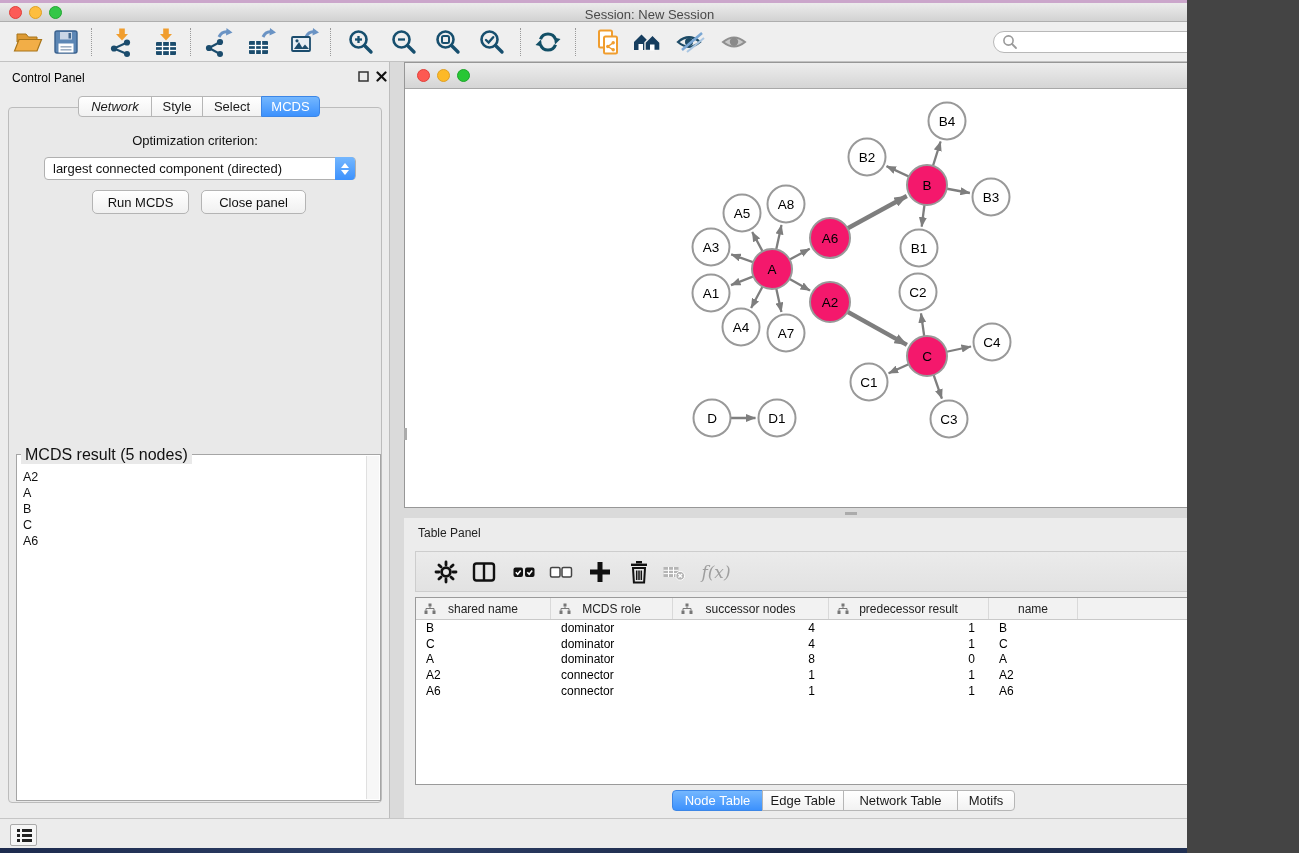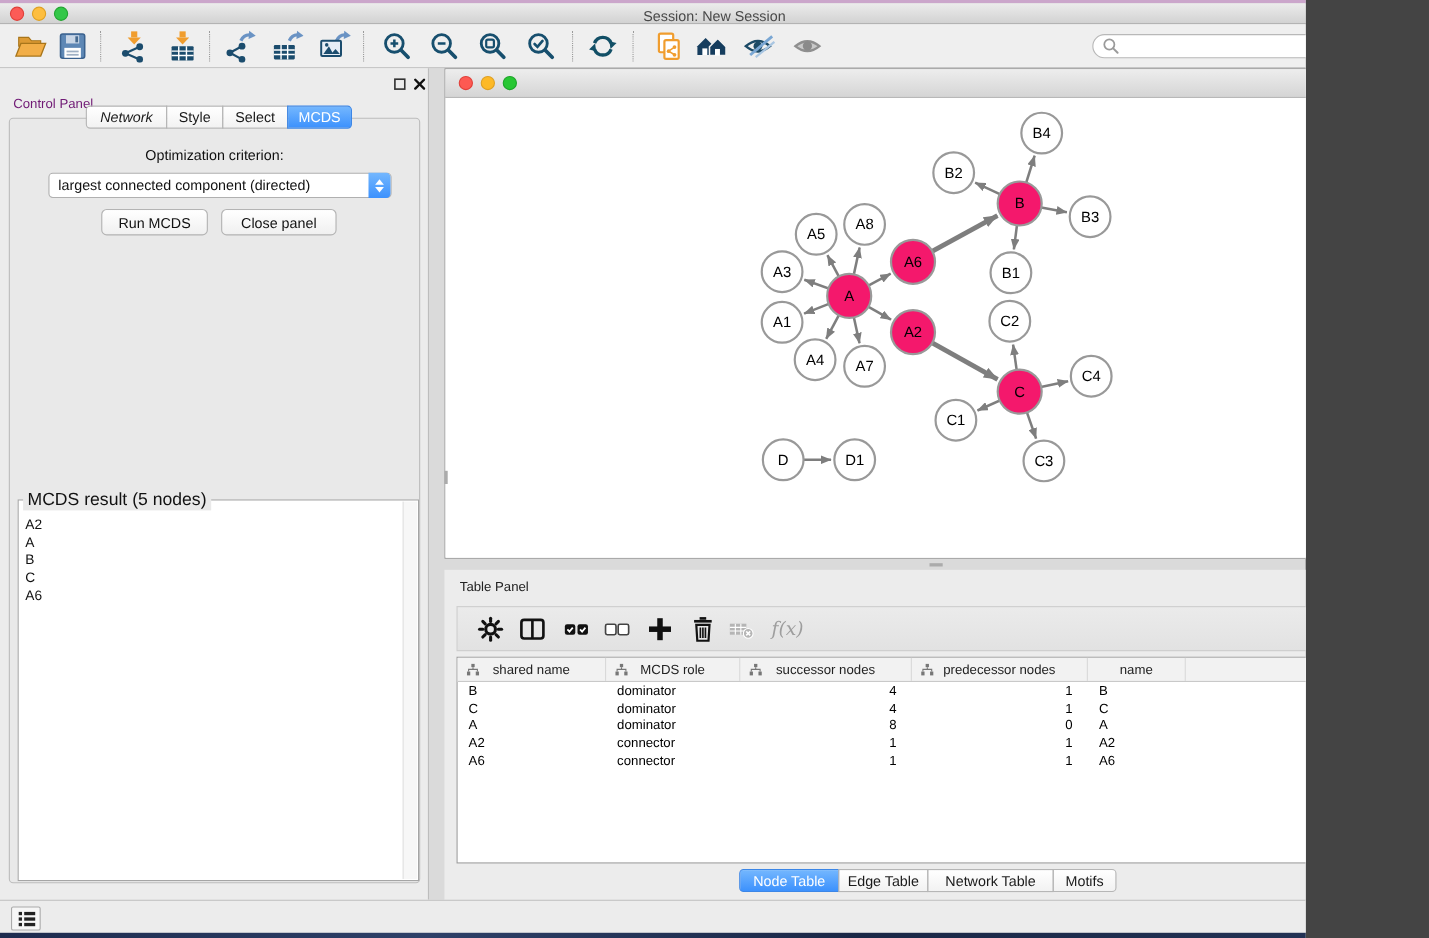--- a/index.html
+++ b/index.html
@@ -20,21 +20,21 @@
   .tbtn{position:absolute;top:2px;width:36px;height:36px;border:none;background:transparent;
         padding:0;display:flex;align-items:center;justify-content:center;cursor:default;}
   .tsep{position:absolute;top:6px;height:28px;width:0;border-left:1px dotted #9a9a9a;}
   #searchbox{position:absolute;left:993px;top:9px;width:298px;height:22px;background:#fff;
              border:1px solid #b8b8b8;border-radius:12px;display:flex;align-items:center;padding:0 8px;}
   #searchbox input{border:none;outline:none;flex:1;font-size:12px;background:transparent;margin-left:5px;
                    font-family:"Liberation Sans",sans-serif;}
 
   
   #control-panel{left:0;top:62px;width:390px;height:756px;background:#ececec;border-right:1px solid #bdbdbd;}
-  #cp-title{left:12px;top:25px;font-size:12px;color:#701a75;}
+  #cp-title{left:12px;top:9px;font-size:12px;color:#000000;}
   .panel-mini{position:absolute;width:14px;height:14px;display:flex;align-items:center;justify-content:center;}
   #cp-box{left:8px;top:45px;width:374px;height:696px;background:#e9e9e9;border:1px solid #bcbcbc;border-radius:4px;}
   .seg{position:absolute;display:flex;}
   .seg .tab{height:21px;line-height:19px;background:linear-gradient(#ffffff,#f2f2f2);
             border:1px solid #b6b6b6;margin-left:-1px;font-size:13px;color:#1a1a1a;
             text-align:center;cursor:default;white-space:nowrap;}
   .seg .tab.first{border-radius:4px 0 0 4px;margin-left:0;}
   .seg .tab.last{border-radius:0 4px 4px 0;}
   .seg .tab.active{background:linear-gradient(#74b7fe,#3c91fd);color:#fff;border-color:#3c86e6;}
   #opt-label{left:0;top:71px;width:390px;text-align:center;font-size:13px;color:#101010;}
@@ -564,21 +564,21 @@
             </svg>
             <span>successor nodes</span>
           </div>
           <div class="th" style="width: 160px;">
             <svg class="sorticon" width="12" height="12" viewBox="0 0 12 12">
               <rect x="4.5" y="0.5" width="3" height="3" fill="#777"></rect>
               <path d="M6 3.5 V5.5 M2 7.5 V5.5 H10 V7.5" fill="none" stroke="#777" stroke-width="1"></path>
               <rect x="0.5" y="7.5" width="3" height="3.5" fill="#777"></rect>
               <rect x="8.5" y="7.5" width="3" height="3.5" fill="#777"></rect>
             </svg>
-            <span>predecessor nodes</span>
+            <span>predecessor result</span>
           </div>
           <div class="th" style="width: 89px;">
             <span>name</span>
           </div>
           <div class="th" style="flex: 1 1 0%; border-right: none;"></div>
         </div>
       <div id="tbl-body">
           <div class="tr">
             <div class="td l" style="width: 135px;">B</div>
             <div class="td l" style="width: 122px;">dominator</div>

